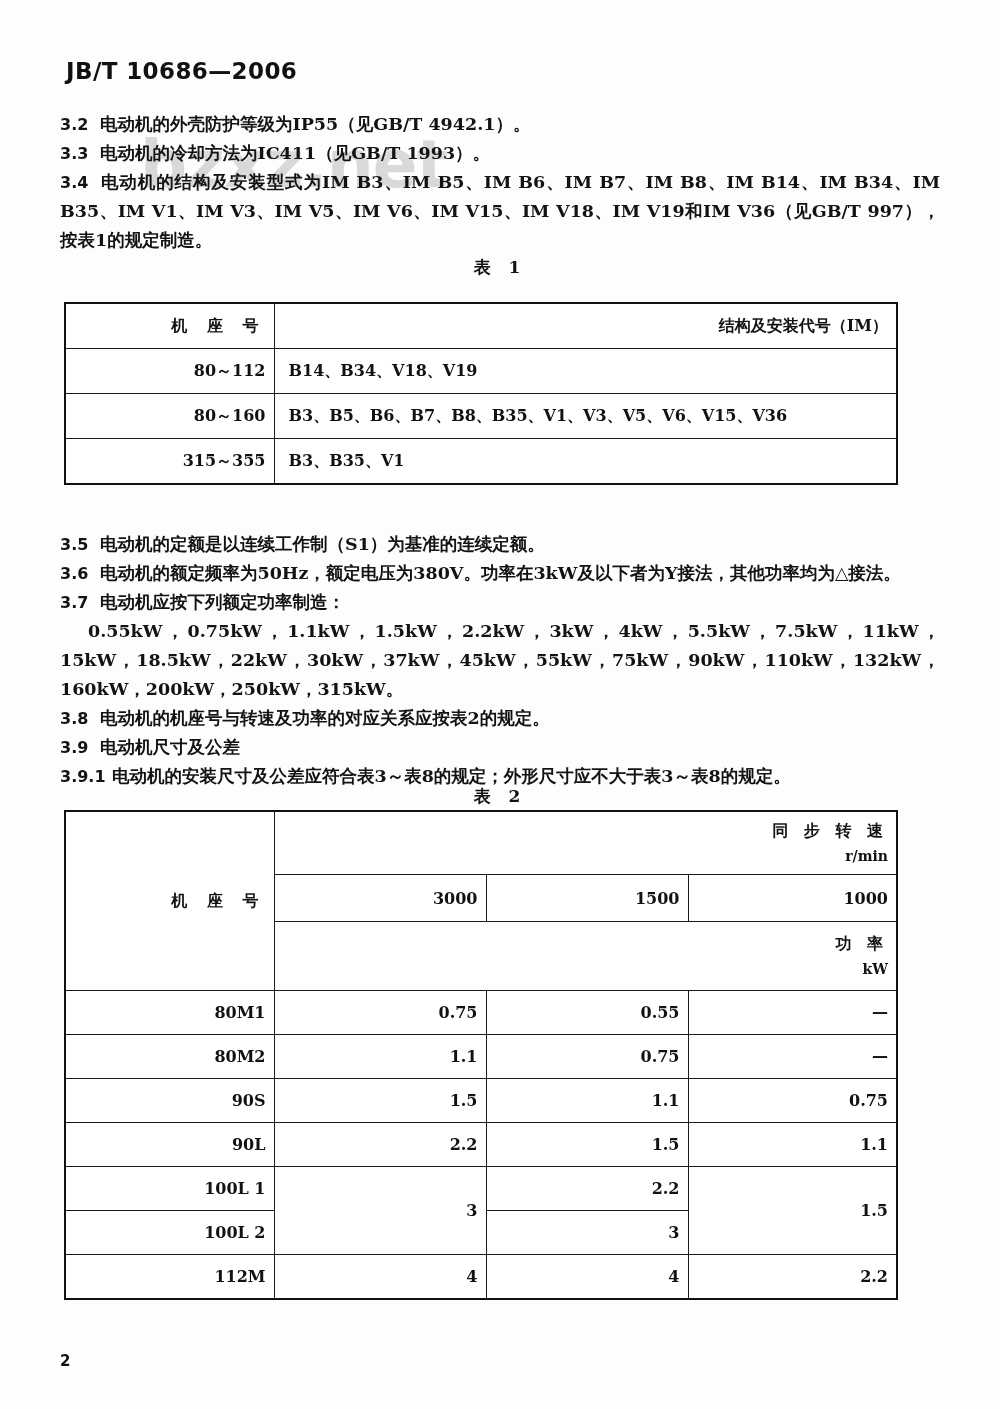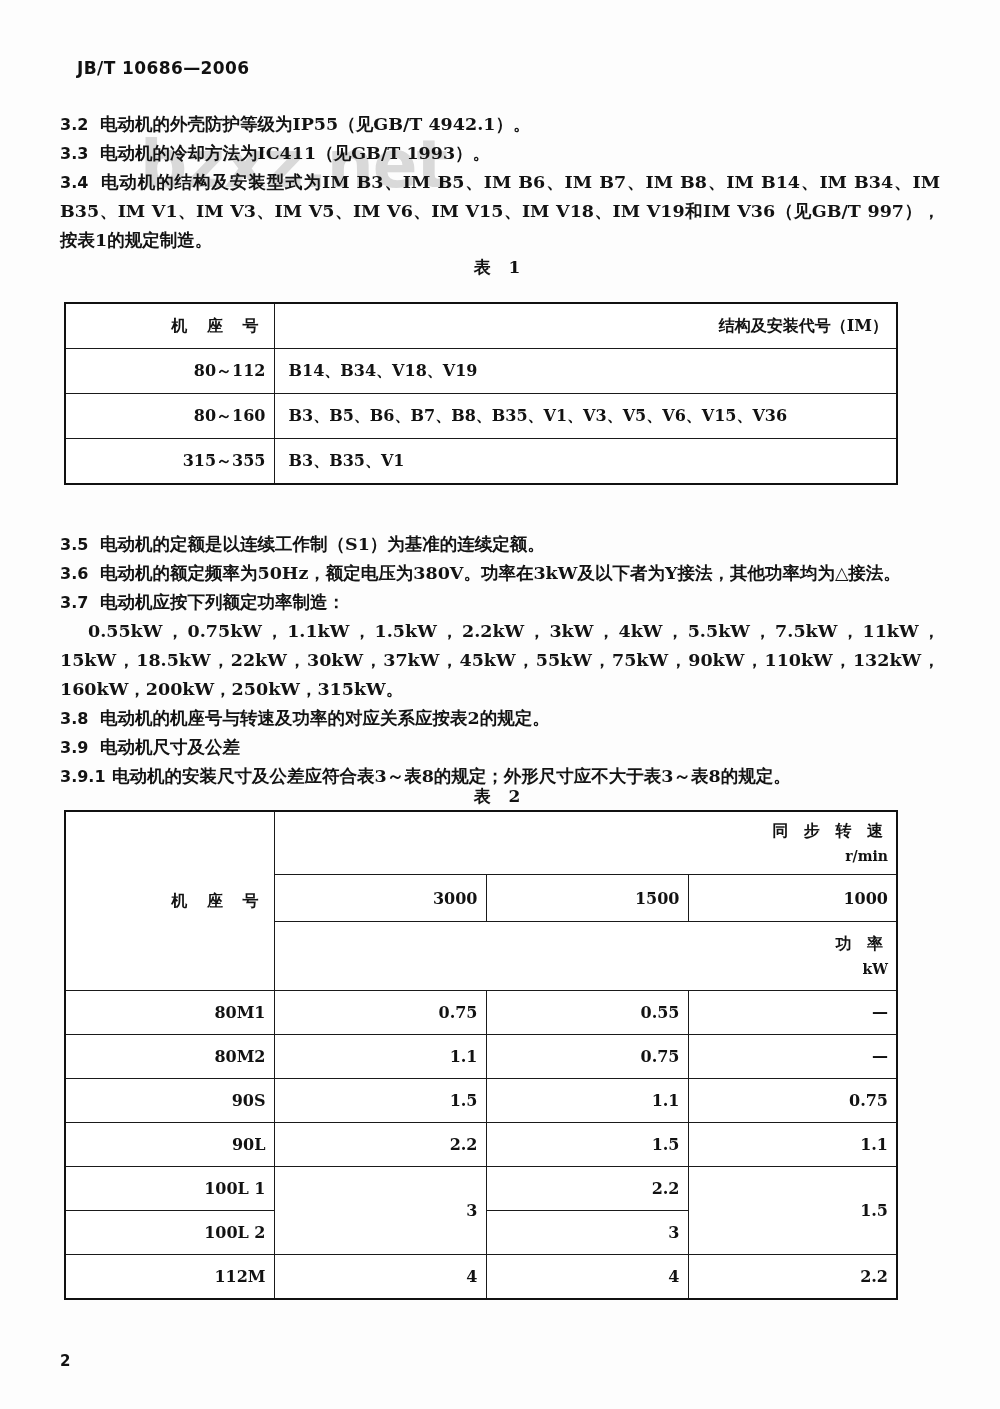--- a/index.html
+++ b/index.html
@@ -38,24 +38,24 @@
   }
 
   .content {
     position: relative;
     z-index: 2;
   }
 
   
   .running-head {
     position: absolute;
-    left: 77px;
+    left: 66px;
     top: 58px;
     font-family: "DejaVu Sans", sans-serif;
-    font-size: 17px;
+    font-size: 23px;
     font-weight: 700;
     letter-spacing: 0.4px;
     color: #111;
   }
 
   
   .body-block {
     position: absolute;
     left: 60px;
     width: 880px;

